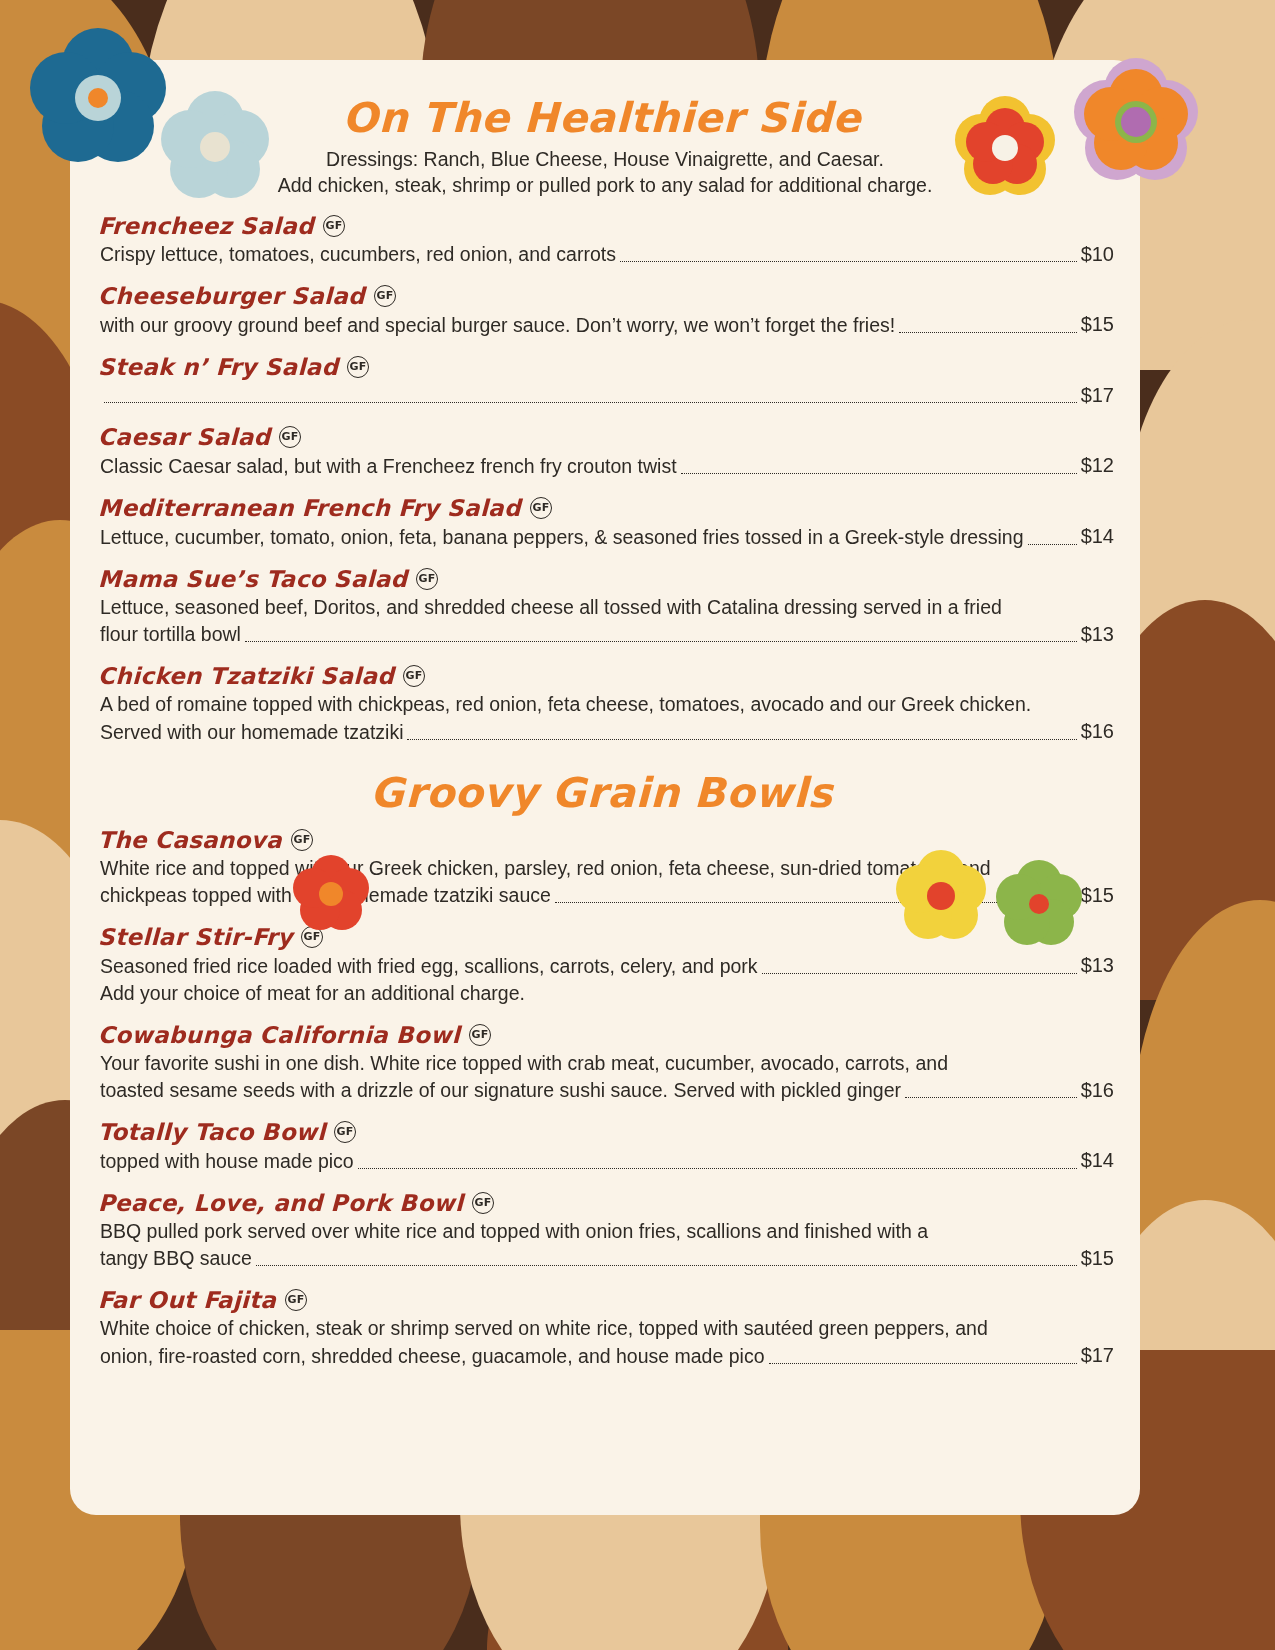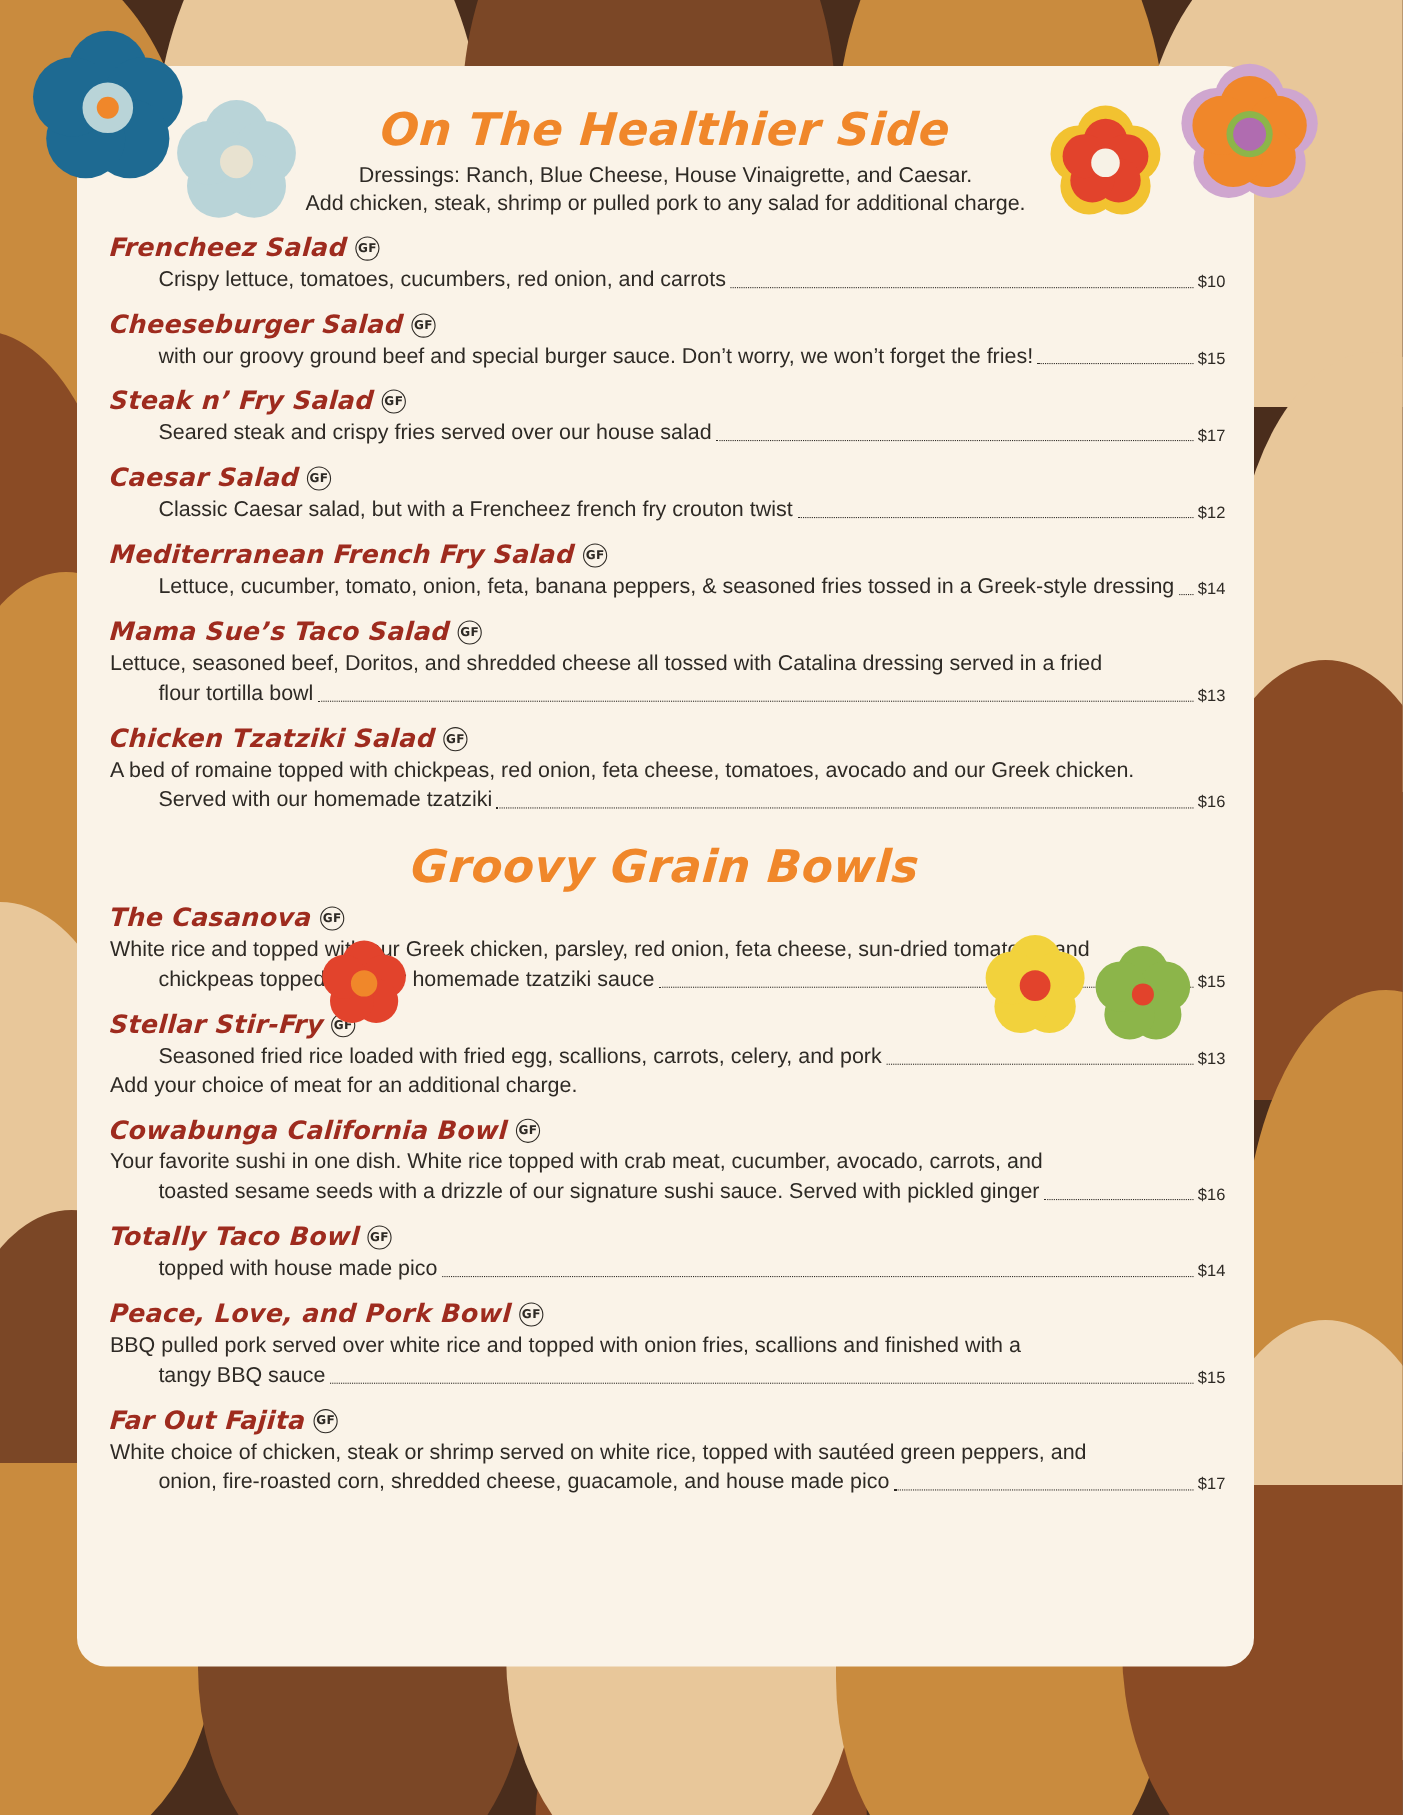--- a/index.html
+++ b/index.html
@@ -135,33 +135,32 @@
   .desc-row {
     display: flex;
     align-items: flex-end;
     width: 100%;
   }
   .desc-text {
     white-space: nowrap;
     overflow: hidden;
     text-overflow: ellipsis;
     flex: 0 1 auto;
-    margin-left: 44px;
   }
   .leader {
     flex: 1 1 auto;
     border-bottom: 1.5px dotted #2e2a25;
     margin: 0 4px 6px 4px;
     min-width: 6px;
     height: 1px;
   }
   .price {
     flex: 0 0 auto;
     color: #2e2a25;
-    font-size: 15px;
+    font-size: 20px;
   }
   .desc-line {
     display: block;
   }
 
   
   .flower {
     position: absolute;
     pointer-events: none;
   }
@@ -246,21 +245,20 @@
               <span class="leader"></span>
               <span class="price">$15</span>
             </div>
           </div>
           <div class="item">
             <div class="item-name">
               <span>Steak n’ Fry Salad</span>
               <span class="gf">GF</span>
             </div>
             <div class="desc desc-row">
-              <span class="desc-text">Seared steak and crispy fries served over our house salad</span>
               <span class="leader"></span>
               <span class="price">$17</span>
             </div>
           </div>
           <div class="item">
             <div class="item-name">
               <span>Caesar Salad</span>
               <span class="gf">GF</span>
             </div>
             <div class="desc desc-row">

